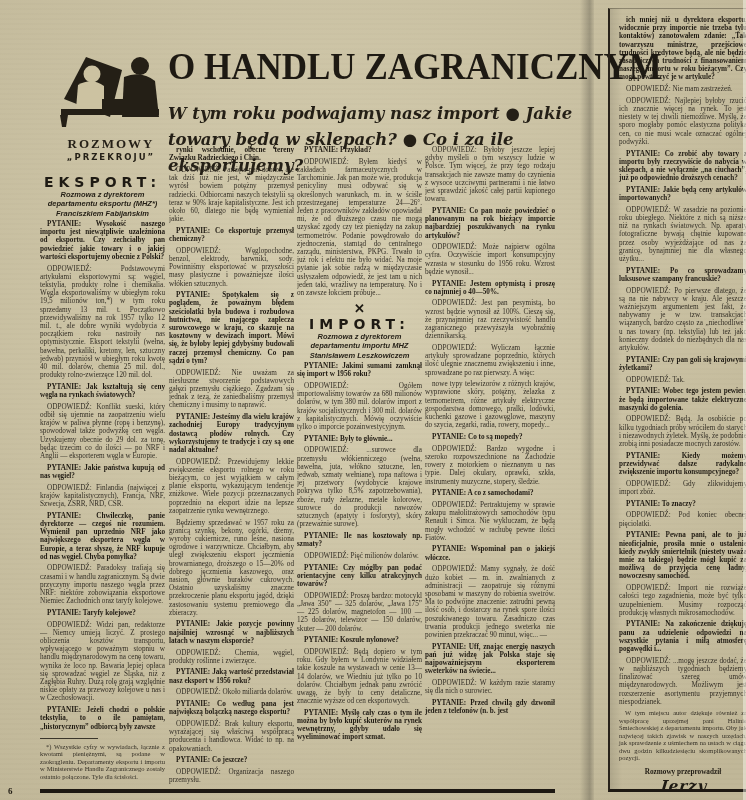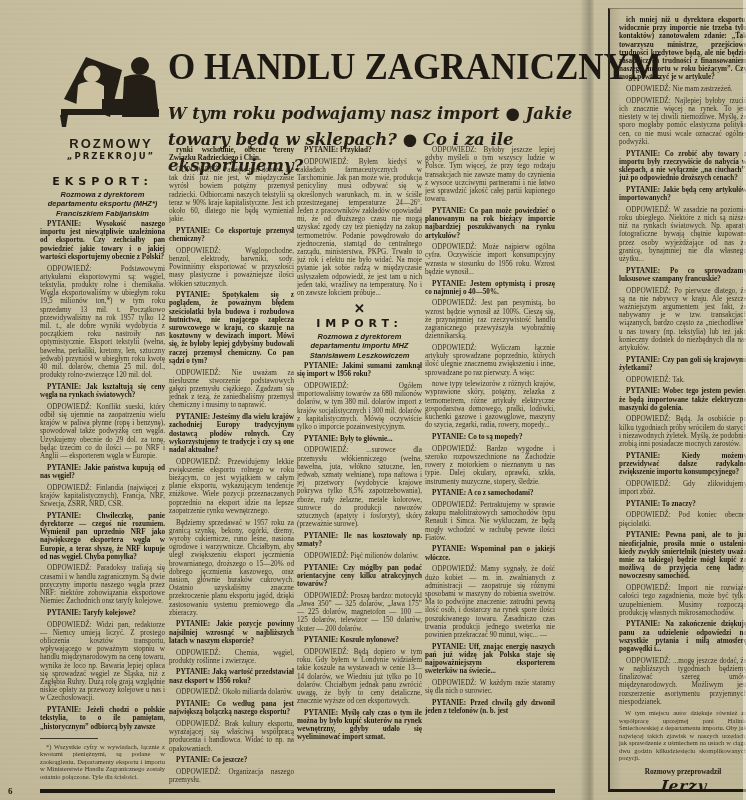--- a/index.html
+++ b/index.html
@@ -4,39 +4,39 @@
 <style>
   html,body{margin:0;padding:0;}
   body{width:746px;height:800px;overflow:hidden;background:#8a8272;}
   .page{position:relative;width:746px;height:800px;margin:0 auto;
     background:#ccc2a1;
     background-image:radial-gradient(ellipse at 45% 40%, rgba(255,255,240,0.20), rgba(0,0,0,0.06) 95%),
       repeating-linear-gradient(0deg, rgba(90,80,55,0.025) 0 2px, transparent 2px 5px);
     font-family:"Liberation Serif","DejaVu Serif",serif;color:#332e25;}
   
   .logo{position:absolute;left:56px;top:55px;width:110px;height:120px;text-align:center;}
-  .logo-t1{font-family:Liberation Sans, sans-serif;font-weight:900;font-size:13px;letter-spacing:2px;color:#241f16;margin-top:1px;}
+  .logo-t1{font-family:Liberation Serif, serif;font-weight:900;font-size:13px;letter-spacing:2px;color:#241f16;margin-top:1px;}
   .logo-t2{font-family:"DejaVu Sans",sans-serif;font-weight:700;font-size:8.5px;letter-spacing:2px;color:#241f16;}
   .titleblock{position:absolute;left:168px;top:46px;width:436px;}
   h1.title{margin:0;font-size:35px;line-height:40px;font-weight:900;letter-spacing:0px;color:#1e1a13;
     font-family:"Liberation Serif",serif;white-space:nowrap;transform:scaleY(1.08);transform-origin:top left;}
   .subtitle{margin-top:15px;font-size:16.5px;line-height:26px;font-weight:700;font-style:italic;color:#241f16;
     font-family:"DejaVu Serif",serif;}
   
   .col{position:absolute;box-sizing:border-box;overflow:hidden;font-size:7.2px;line-height:8.2px;}
   #col1{left:40px;top:176px;width:125px;height:612px;}
   #col2{left:169px;top:146px;width:125px;height:642px;}
   #col3{left:297px;top:146px;width:125px;height:642px;}
   #col4{left:425px;top:146px;width:130px;height:642px;}
   .para{margin:0 0 3.5px;text-align:justify;text-indent:7px;}
   .q{font-weight:700;color:#201b13;}
   .a{color:#332e25;}
   .t{color:#332e25;}
   .n{font-size:6.5px;line-height:7.5px;text-indent:6px;}
-  .heading{font-size:11px;font-weight:700;letter-spacing:5px;text-align:center;text-indent:0;margin:2px 0 5px;color:#1e1a13;
+  .heading{font-size:14px;font-weight:700;letter-spacing:5px;text-align:center;text-indent:0;margin:2px 0 5px;color:#1e1a13;
     font-family:"DejaVu Sans",sans-serif;}
   .subhead{font-weight:700;font-style:italic;text-align:center;text-indent:0;font-size:7.5px;line-height:8.6px;margin:0 0 1.5px;color:#241f16;
     font-family:Liberation Sans, sans-serif;}
   .x-divider{text-align:center;font-weight:900;font-size:13px;line-height:14px;margin:5px 0 4px;color:#1e1a13;}
   .fn-rule{width:58px;border-top:1px solid #3a352a;margin:7px 0 4px;}
   
   .sidebar{position:absolute;left:608px;top:8px;width:148px;height:784px;box-sizing:border-box;
     border-left:2px solid #28221a;border-right:4px solid #1d1812;border-bottom:3px solid #1d1812;border-top:1px solid rgba(40,34,26,.35);
     padding:7px 5px 4px 9px;overflow:hidden;font-size:7.2px;line-height:8.2px;
     background:linear-gradient(90deg, rgba(0,0,0,0.10), rgba(0,0,0,0) 12px);}

